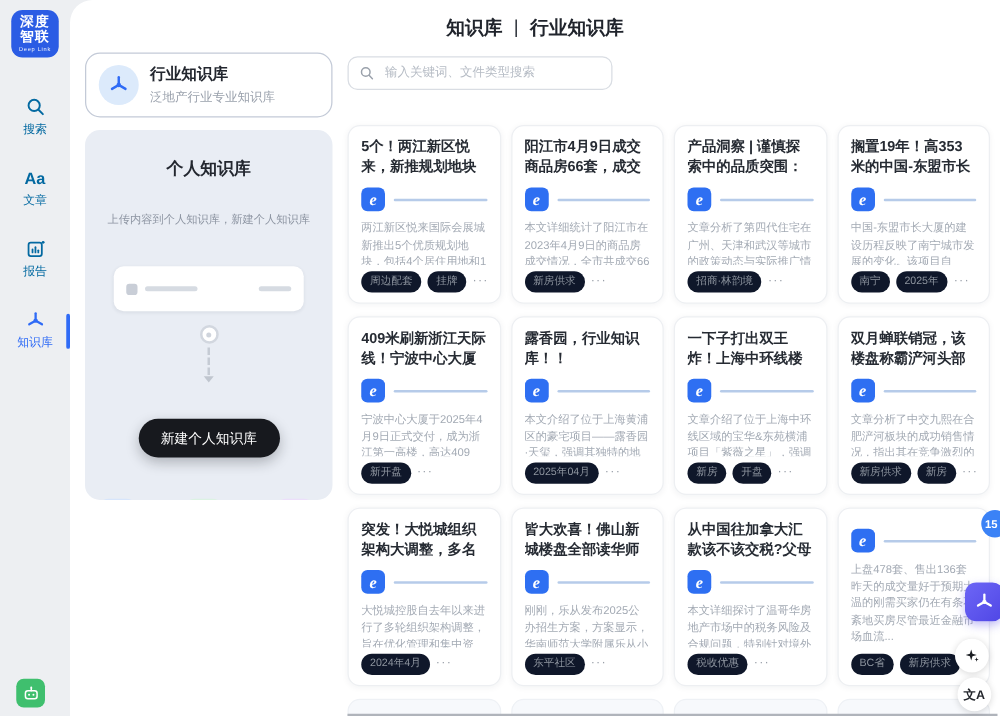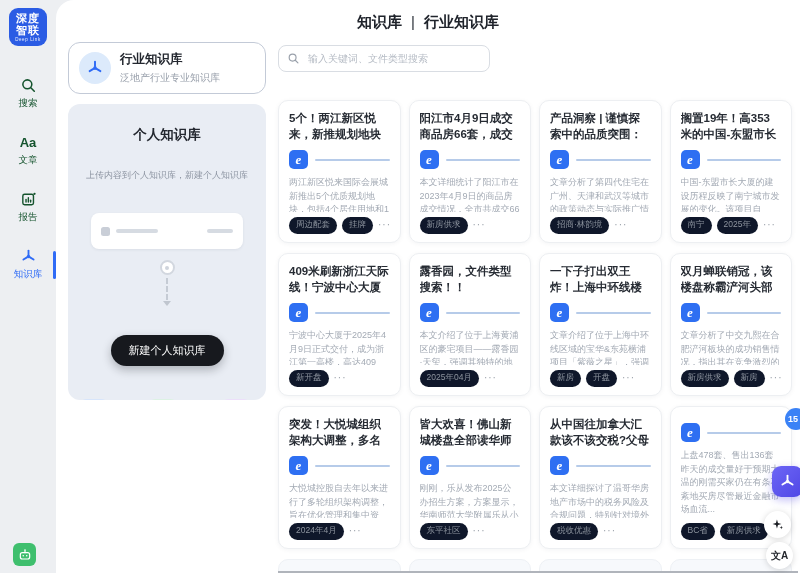--- a/index.html
+++ b/index.html
@@ -11,21 +11,21 @@
   }
   
   .rail{position:absolute;left:0;top:0;width:56px;height:100%;z-index:2;}
   .logo{margin:8px auto 0;width:38px;height:38px;border-radius:9px;background:#2b5ce4;color:#fff;
     display:flex;flex-direction:column;align-items:center;justify-content:center;cursor:pointer;}
   .logo-cn{font-size:11px;font-weight:700;line-height:1.12;letter-spacing:1px;text-align:center;}
   .logo-cn span{display:block;}
   .logo-en{font-size:4.5px;letter-spacing:.6px;opacity:.92;margin-top:1px;}
   .nav{margin-top:26px;display:flex;flex-direction:column;gap:14px;}
   .nav-item{position:relative;display:flex;flex-direction:column;align-items:center;gap:3px;
-    color:#14532d;cursor:pointer;padding:5px 0;}
+    color:#0369a1;cursor:pointer;padding:5px 0;}
   .nav-ic{width:17px;height:17px;}
   .nav-aa{font-size:13px;font-weight:700;height:17px;line-height:17px;}
   .nav-lb{font-size:9.5px;}
   .nav-item.active{color:#2f6bf6;}
   .nav-item.active .nav-lb{color:#2f6bf6;}
   .nav-item.active::after{content:"";position:absolute;right:0;top:50%;transform:translateY(-50%);
     width:3px;height:28px;border-radius:3px;background:#2f6bf6;}
   .robot{position:absolute;left:13px;bottom:7px;width:23px;height:23px;border-radius:6px;
     background:#3fbf6e;display:flex;align-items:center;justify-content:center;cursor:pointer;}
   .robot svg{width:16px;height:16px;}
@@ -351,21 +351,21 @@
           <span class="c-line"></span>
         </div>
       <p class="c-body">宁波中心大厦于2025年4月9日正式交付，成为浙江第一高楼，高达409米，刷新了全省天际线。该大厦位...</p>
       <div class="c-tags">
         <span class="tag">新开盘</span>
         <span class="more">···</span>
       </div>
     </article>
 
     <article class="card">
-      <h3 class="c-title">露香园，文件类型搜索！！</h3>
+      <h3 class="c-title">露香园，行业知识库！！</h3>
       <div class="c-icrow">
           <span class="e-badge">e</span>
           <span class="c-line"></span>
         </div>
       <p class="c-body">本文介绍了位于上海黄浦区的豪宅项目——露香园·天玺，强调其独特的地理位置和文化价值。文章指出，...</p>
       <div class="c-tags">
         <span class="tag">2025年04月</span>
         <span class="more">···</span>
       </div>
     </article>

